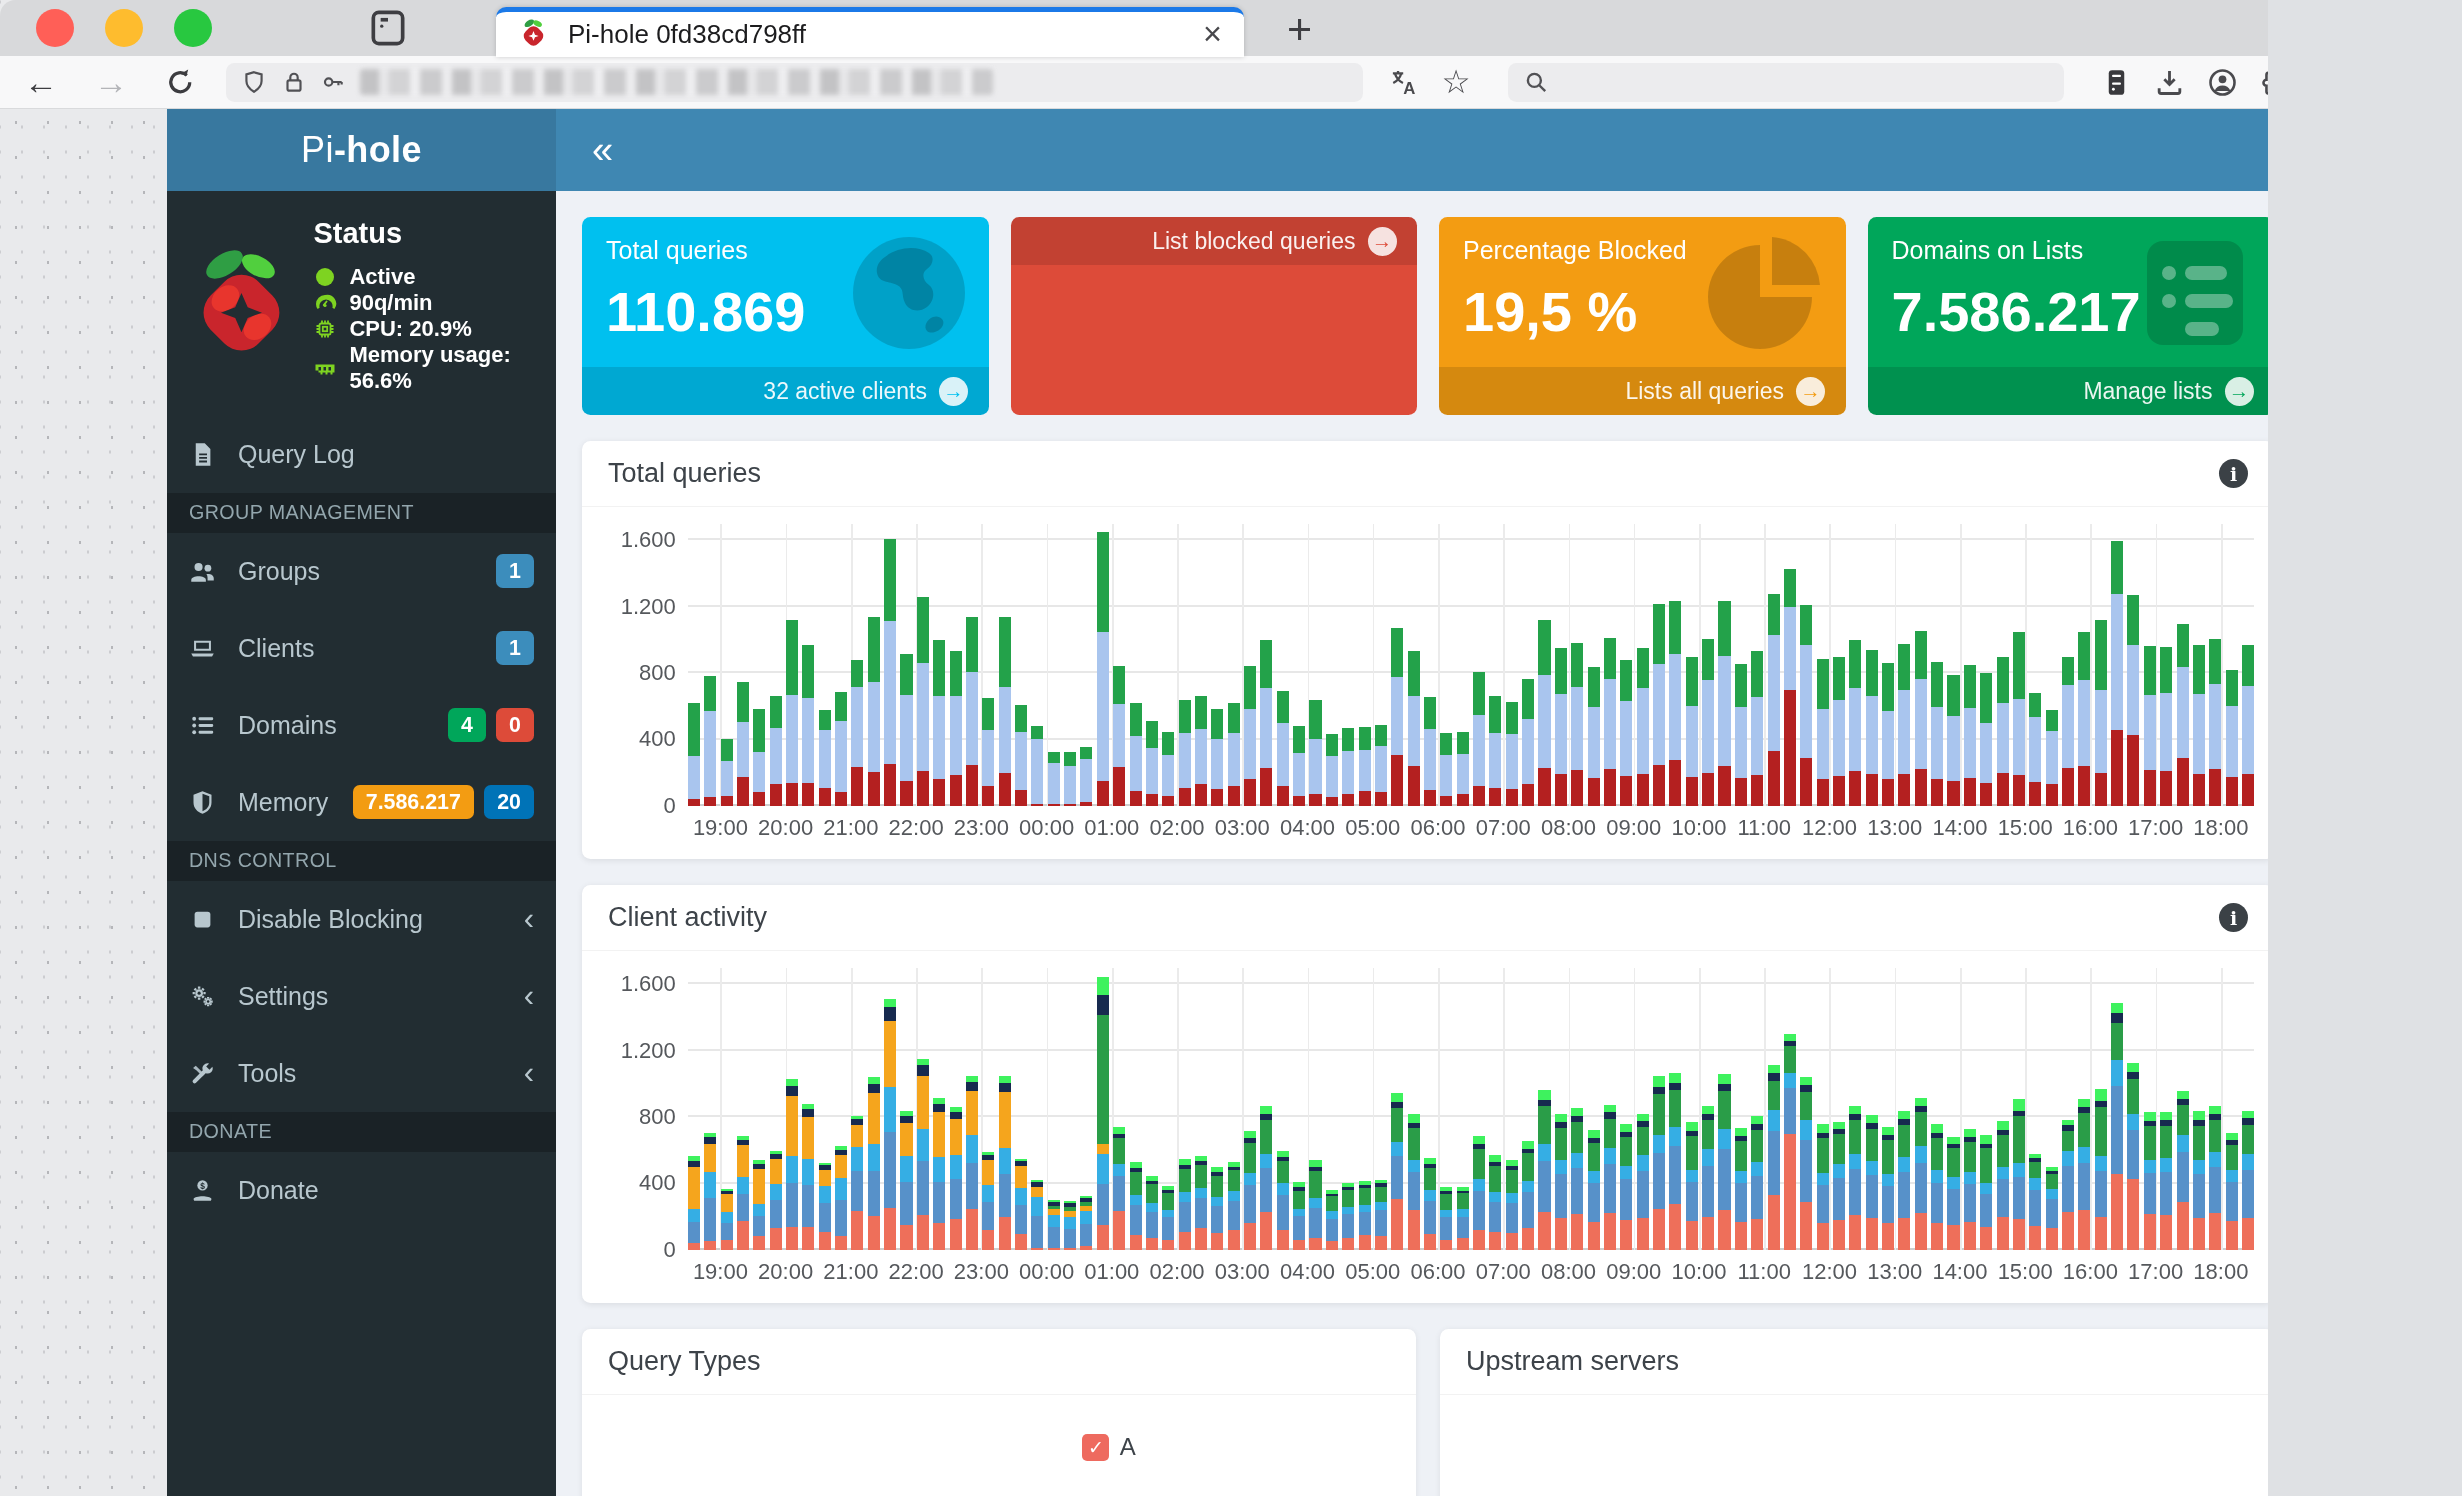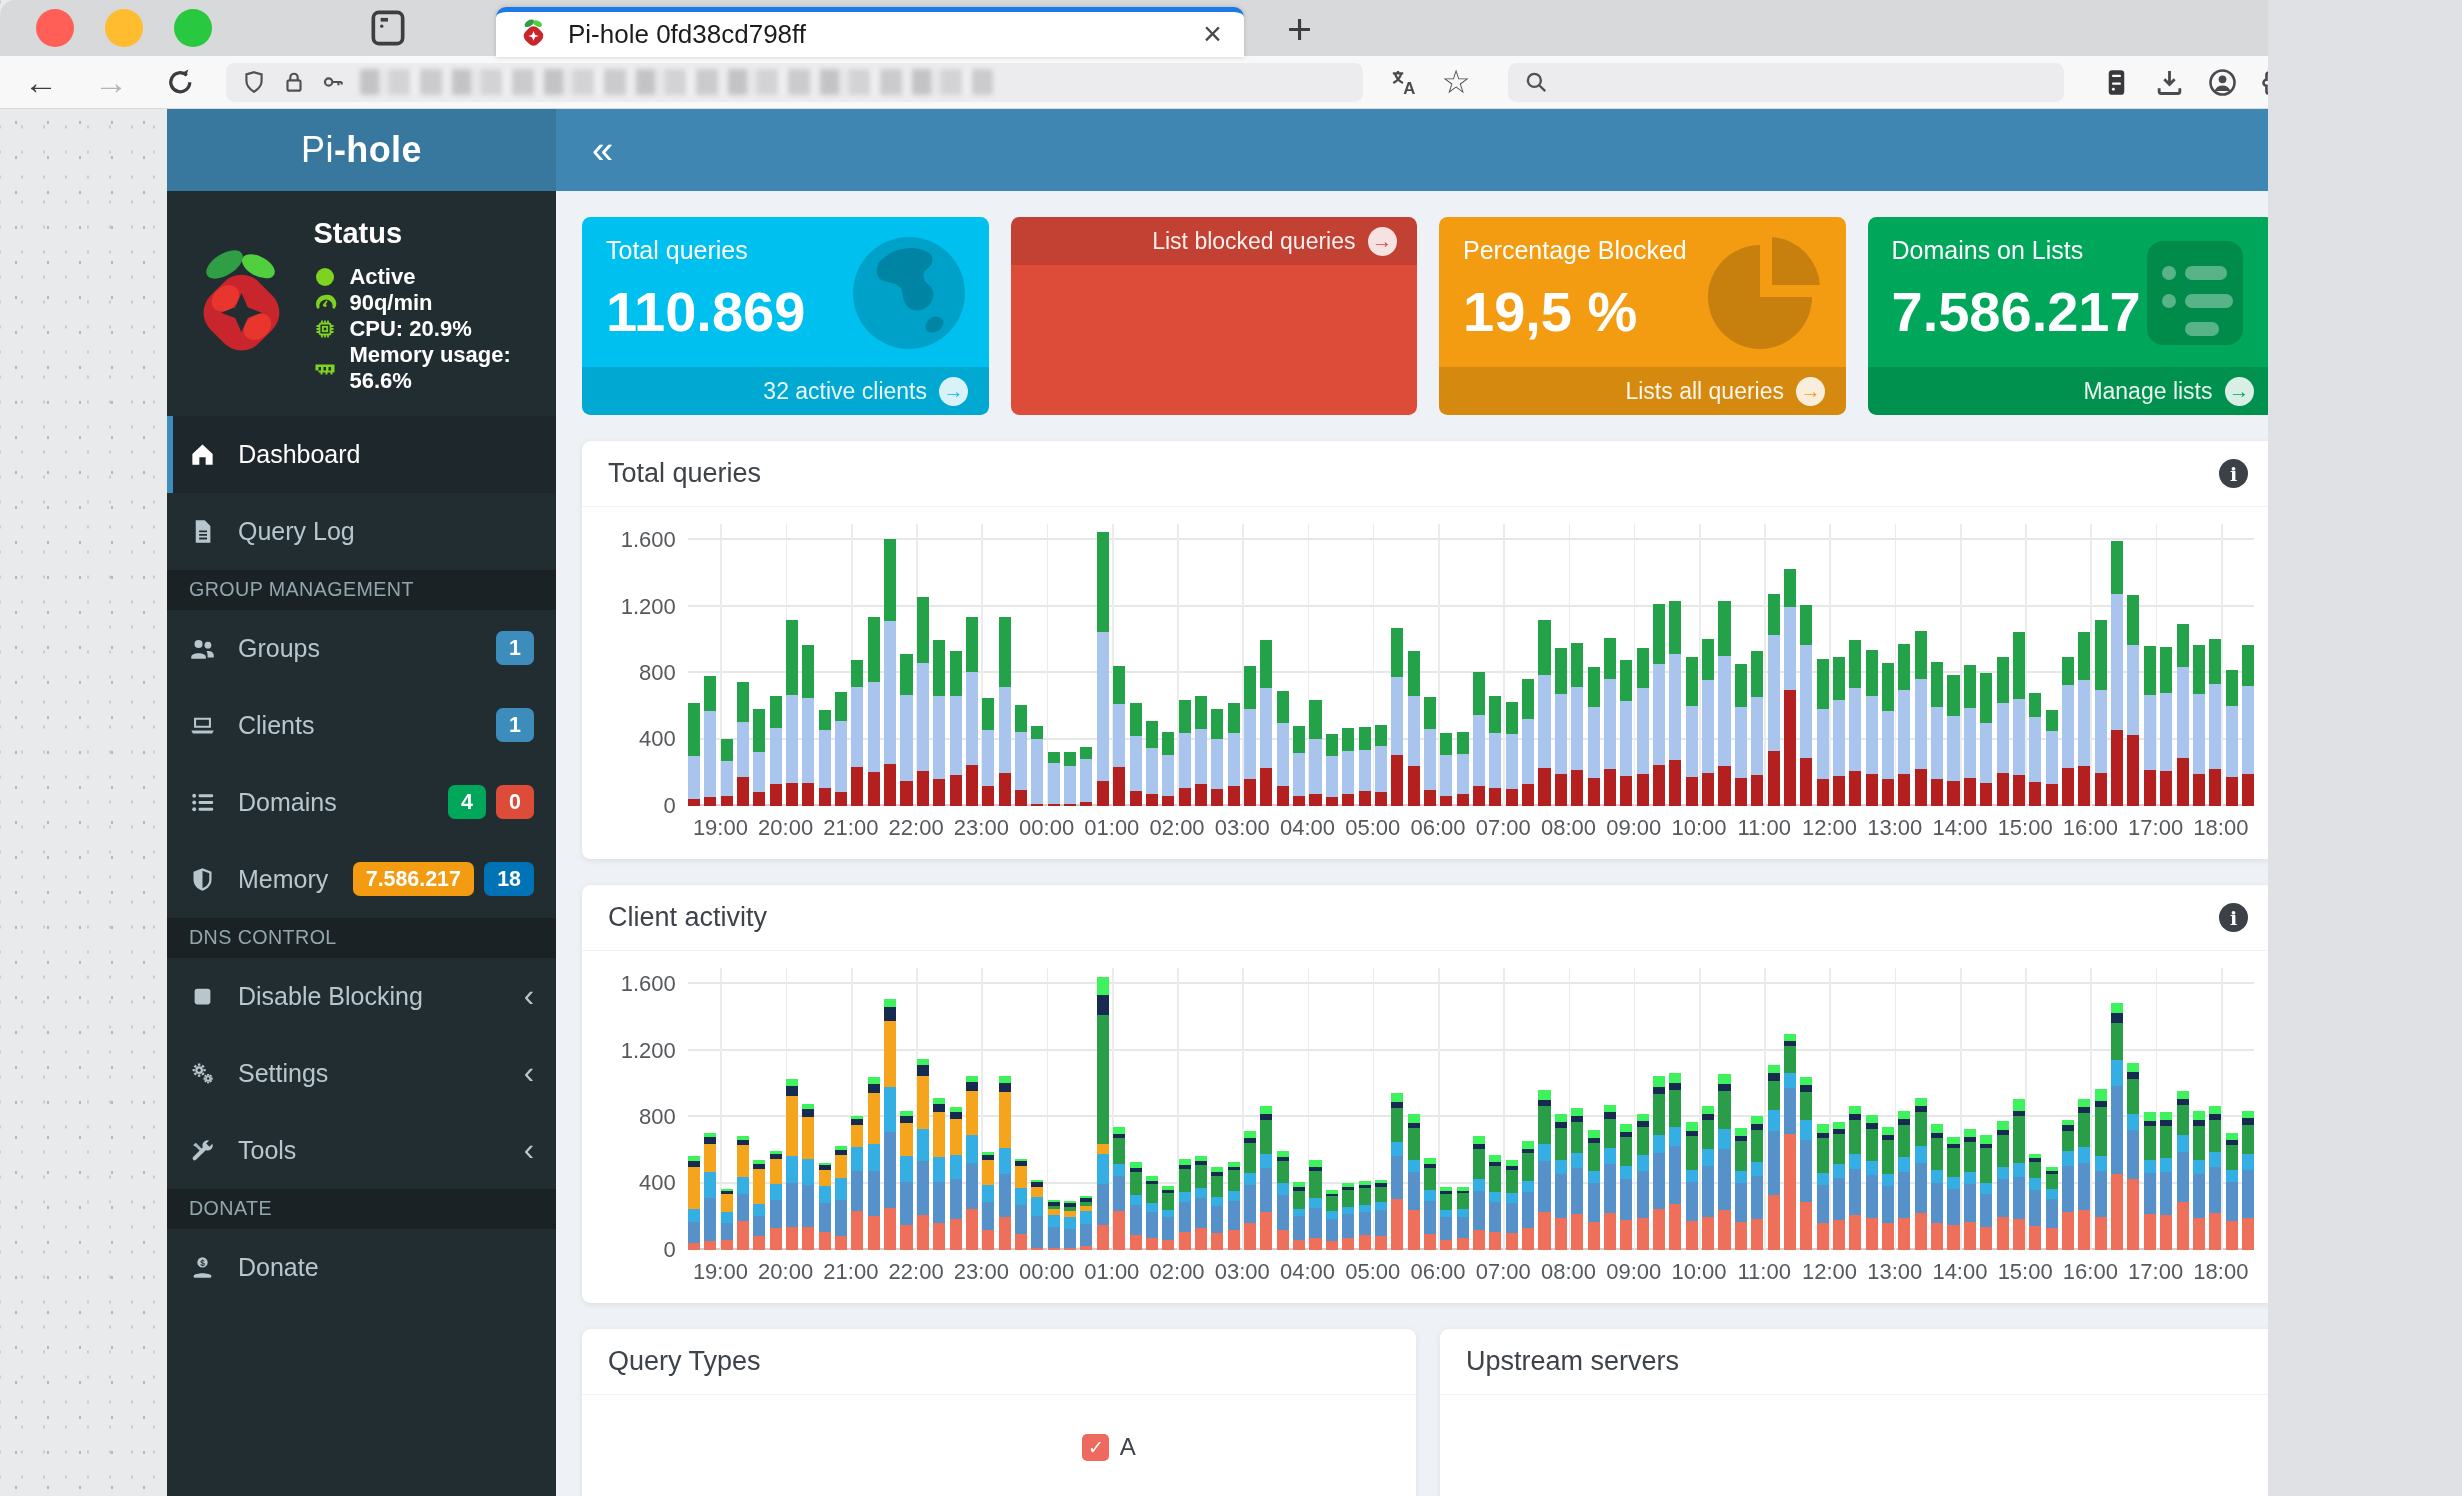--- a/index.html
+++ b/index.html
@@ -267,28 +267,20 @@
                   <svg viewBox="0 0 24 24" fill="currentColor">
                     <path d="M2.5 8.5h19v8h-2v2h-2v-2h-3v2h-2v-2H9.5v2h-2v-2h-2v-2h-3zM5.5 11v3.5h2.5V11zm5 0v3.5h2.5V11zm5 0v3.5h2.5V11z" fill-rule="evenodd"></path>
                   </svg>
                 </span>
                 <span>Memory usage: 56.6%</span>
               </div>
             </div>
         </div>
       </div>
       <div id="sidebar-menu">
-          <div class="mitem active">
-            <span class="mic">
-              <svg viewBox="0 0 24 24" fill="currentColor">
-                <path d="M3 11.5 12 3l9 8.5V21h-6.2v-6.5H9.2V21H3z"></path>
-              </svg>
-            </span>
-            <span>Dashboard</span>
-          </div>
           <div class="mitem">
             <span class="mic">
               <svg viewBox="0 0 24 24" fill="currentColor">
                 <path d="M6 2h8l5 5v15H6zM9 11h7v1.6H9zm0 3.2h7v1.6H9zm0 3.2h7V19H9z" fill-rule="evenodd"></path>
               </svg>
             </span>
             <span>Query Log</span>
           </div>
           <div class="menu-hdr">GROUP MANAGEMENT</div>
           <div class="mitem">
@@ -335,21 +327,21 @@
           </div>
           <div class="mitem">
             <span class="mic">
               <svg viewBox="0 0 24 24" fill="currentColor">
                 <path d="M12 2 20 5v7c0 5-3.4 8.4-8 10-4.6-1.6-8-5-8-10V5z M12 4.2 12 19.8c3.5-1.4 6-4.1 6-7.8V6.4z" fill-rule="evenodd"></path>
               </svg>
             </span>
             <span>Memory</span>
             <span class="badges">
               <span class="badge" style="background: rgb(243, 156, 18);">7.586.217</span>
-              <span class="badge" style="background: rgb(0, 115, 183);">18</span>
+              <span class="badge" style="background: rgb(0, 115, 183);">20</span>
             </span>
           </div>
           <div class="menu-hdr">DNS CONTROL</div>
           <div class="mitem">
             <span class="mic">
               <svg viewBox="0 0 24 24" fill="currentColor">
                 <rect x="5" y="5" width="14" height="14" rx="2.5"></rect>
               </svg>
             </span>
             <span>Disable Blocking</span>

